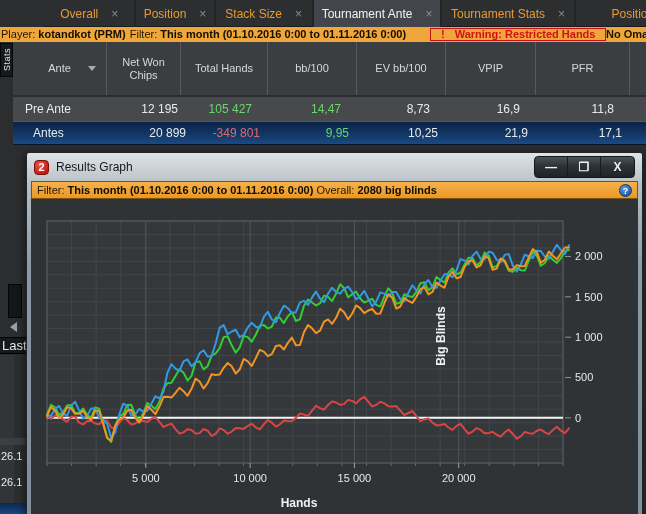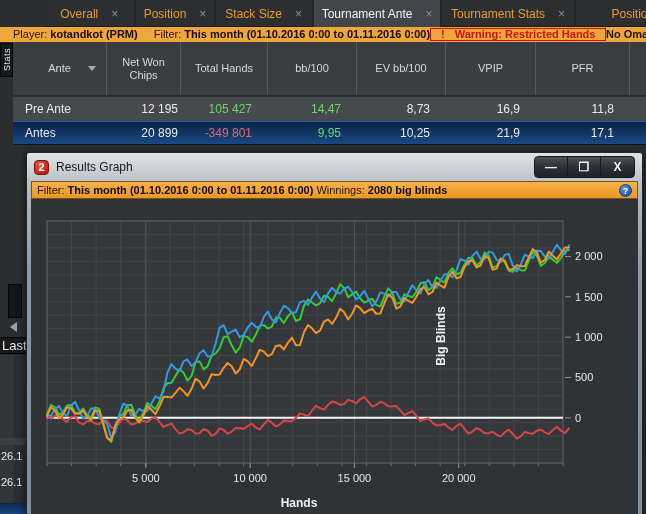--- a/index.html
+++ b/index.html
@@ -13,21 +13,21 @@
   .tabbar{position:absolute;left:0;top:0;width:646px;height:27px;background:#2c2e30;border-bottom:1px solid #191b1d;display:flex;margin-left:44px;}
   .tab{height:27px;display:flex;align-items:center;justify-content:center;gap:13px;
        color:#e89b33;font-size:12px;border-right:2px solid #222426;white-space:nowrap;overflow:hidden;}
   .tab .x{color:#8d8d8d;font-size:12px;}
   .tab.t0{width:97px;}.tab.t1{width:83px;}.tab.t2{width:103px;}
   .tab.t3{width:135px;}.tab.t4{width:140px;}.tab.t5{width:120px;border-right:none;}
   .tab.active{background:#42464a;color:#f2f2f2;}
   
   .infobar{position:absolute;left:0;top:27px;width:646px;height:15px;background:#efa63a;
            color:#241a04;font-size:11px;line-height:15px;white-space:nowrap;overflow:hidden;}
-  .infobar .lbl{margin-left:13px;}
+  .infobar .lbl{margin-left:1px;}
   .infobar b{color:#140e02;}
   .ib-left{position:absolute;left:0;top:0;}
   .warnbox{position:absolute;left:430px;top:1px;height:13px;border:1px solid #cc1010;
            color:#cc1414;font-weight:bold;line-height:11px;padding:0 10px;display:flex;align-items:center;gap:10px;}
   .warn-extra{position:absolute;left:606px;top:0;font-weight:bold;color:#1c1405;}
   
   .stats-vtab{position:absolute;left:0;top:43px;width:13px;height:34px;background:#17191b;
               border:1px solid #060708;color:#e4e4e4;font-size:9px;
               display:flex;align-items:center;justify-content:center;}
   .stats-vtab span{writing-mode:vertical-rl;transform:rotate(180deg);letter-spacing:.5px;}
@@ -37,21 +37,21 @@
   .hcell{border-right:1px solid #56595d;color:#d6d7d8;font-size:11px;line-height:13px;
          display:flex;align-items:center;justify-content:center;text-align:center;position:relative;padding:0 6px;}
   .hcell.c0{width:94px;}.hcell.c1{width:87px;}.hcell.c2{width:74px;}.hcell.c3{width:89px;}
   .hcell.c4{width:89px;}.hcell.c5{width:90px;}.hcell.c6{width:94px;}
   .hfill{width:16px;border-right:none;}
   .drop-arrow{position:absolute;right:10px;top:24px;width:0;height:0;
               border-left:4px solid transparent;border-right:4px solid transparent;border-top:5px solid #a9acaf;}
   .grows{margin-top:2px;}
   .grow{display:flex;height:24px;font-size:12px;color:#e9eaeb;align-items:center;}
   .grow.r0{background:#48494c;}
-  .grow.r1{background:linear-gradient(180deg,#0a2348 0%,#123765 55%,#1a4a85 100%);border-top:1px solid #2d5ea5;border-bottom:1px solid #081629;}
+  .grow.r1{background:linear-gradient(180deg,#0a2348 0%,#123765 55%,#1a4a85 100%);border-top:1px solid #2d5ea5;border-bottom:1px solid #081629;justify-content:center;}
   .cell{padding-right:16px;text-align:right;}
   .cell.name{text-align:left;padding-left:12px;padding-right:0;}
   .cell.c0{width:94px;}.cell.c1{width:87px;}.cell.c2{width:74px;}.cell.c3{width:89px;}
   .cell.c4{width:89px;}.cell.c5{width:90px;}.cell.c6{width:94px;}
   .pos{color:#6cd66c;}
   .neg{color:#e06a6a;}
   
   .side-scroll{position:absolute;left:8px;top:284px;width:14px;height:34px;background:#141618;border:1px solid #050607;}
   .side-arrow{position:absolute;left:10px;top:322px;width:0;height:0;
               border-top:5px solid transparent;border-bottom:5px solid transparent;border-right:7px solid #9aa0a5;}
@@ -191,21 +191,21 @@
       <div class="win-buttons">
         <div class="win-btn">—</div>
         <div class="win-btn">❐</div>
         <div class="win-btn">X</div>
       </div>
     </div>
     <div class="win-content">
       <div class="win-filterbar">
         <span>Filter:</span>
         <b>This month (01.10.2016 0:00 to 01.11.2016 0:00)</b>
-        <span>Winnings:</span>
+        <span>Overall:</span>
         <b>2080 big blinds</b>
         <span class="help-icon">?</span>
       </div>
       <div class="graph-area">
         <svg width="609" height="320" viewBox="0 0 609 320">
             <rect x="16" y="21" width="516" height="242" fill="#34383b"></rect>
             <line x1="16" y1="21" x2="532" y2="21" stroke="#42464a" stroke-width="1"></line>
             <line x1="16" y1="34.44444444444444" x2="532" y2="34.44444444444444" stroke="#42464a" stroke-width="1"></line>
             <line x1="16" y1="47.888888888888886" x2="532" y2="47.888888888888886" stroke="#42464a" stroke-width="1"></line>
             <line x1="16" y1="61.333333333333336" x2="532" y2="61.333333333333336" stroke="#42464a" stroke-width="1"></line>

